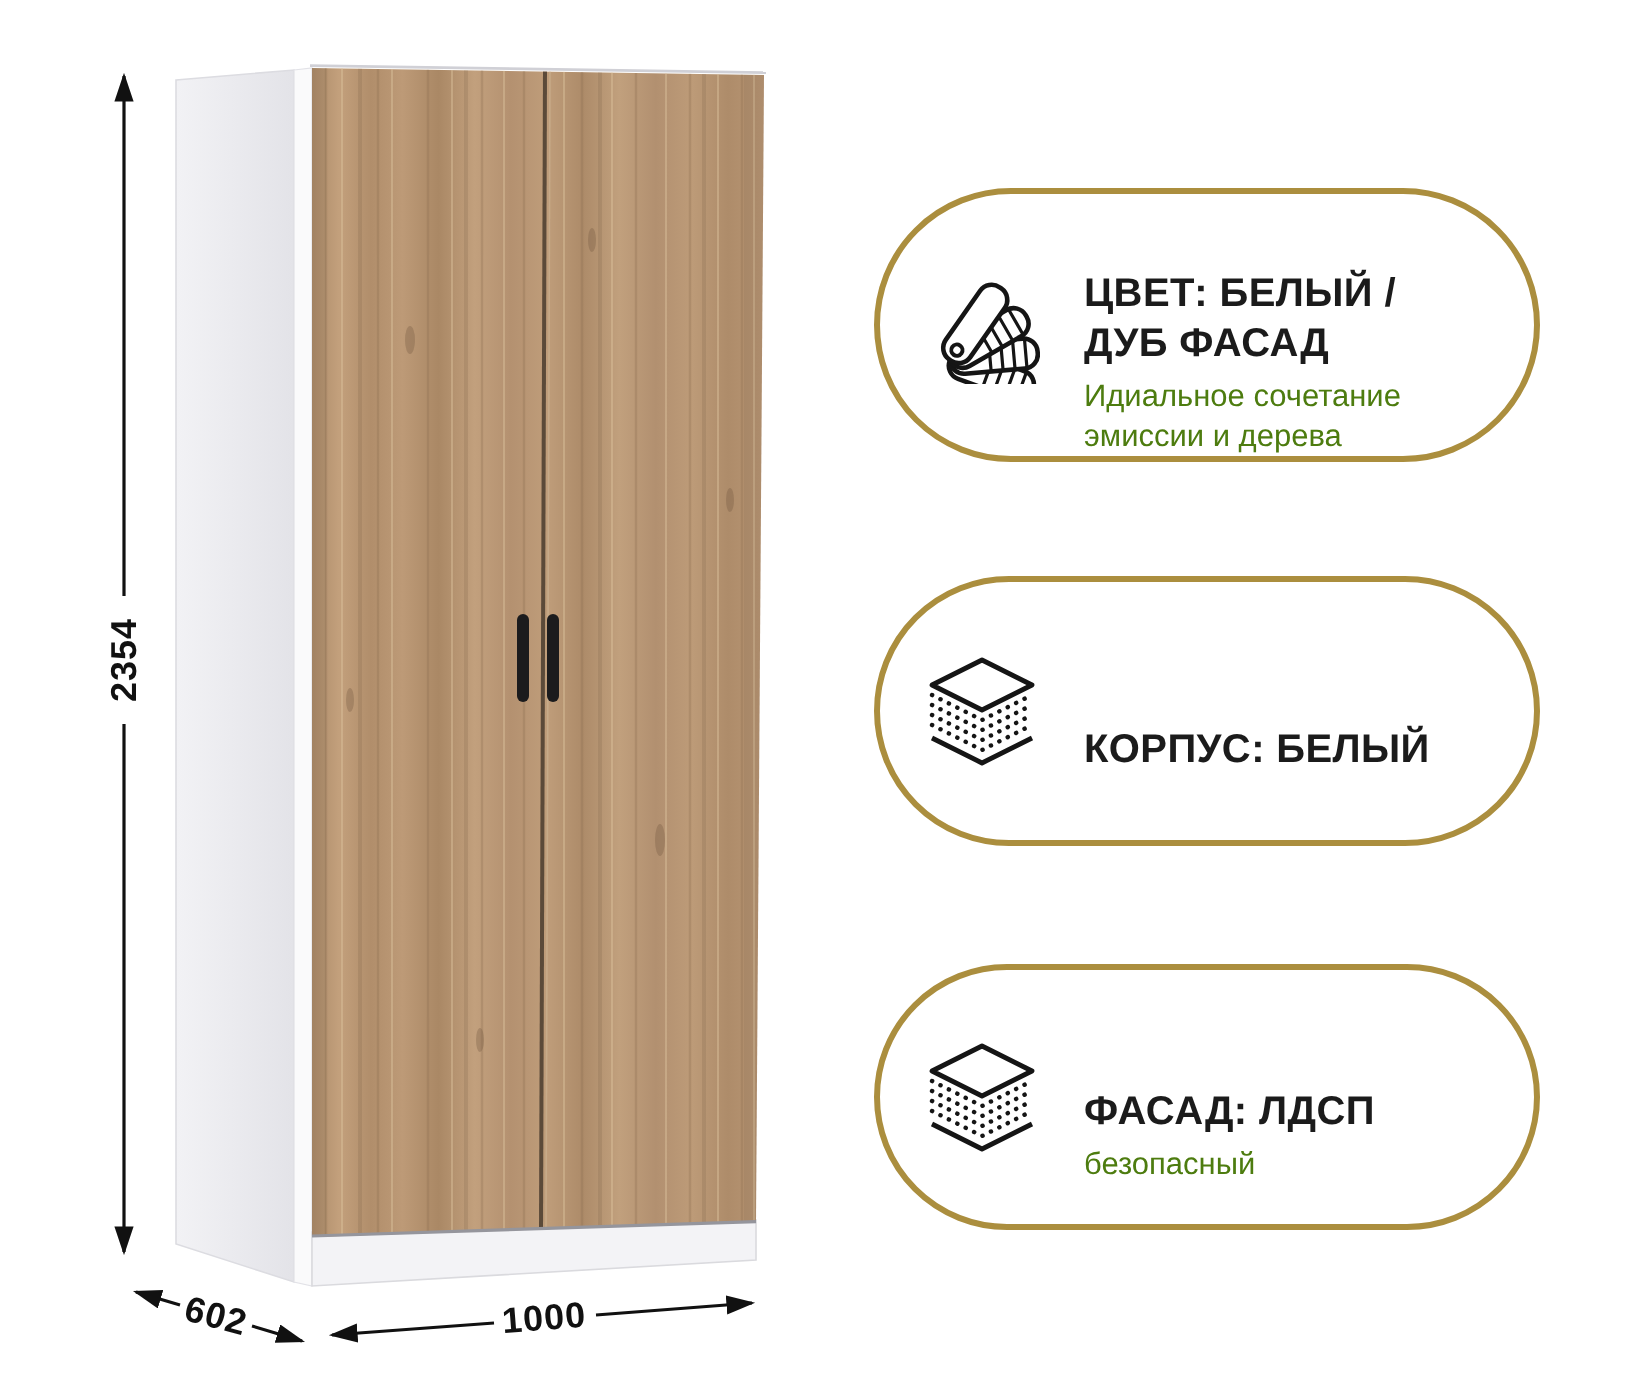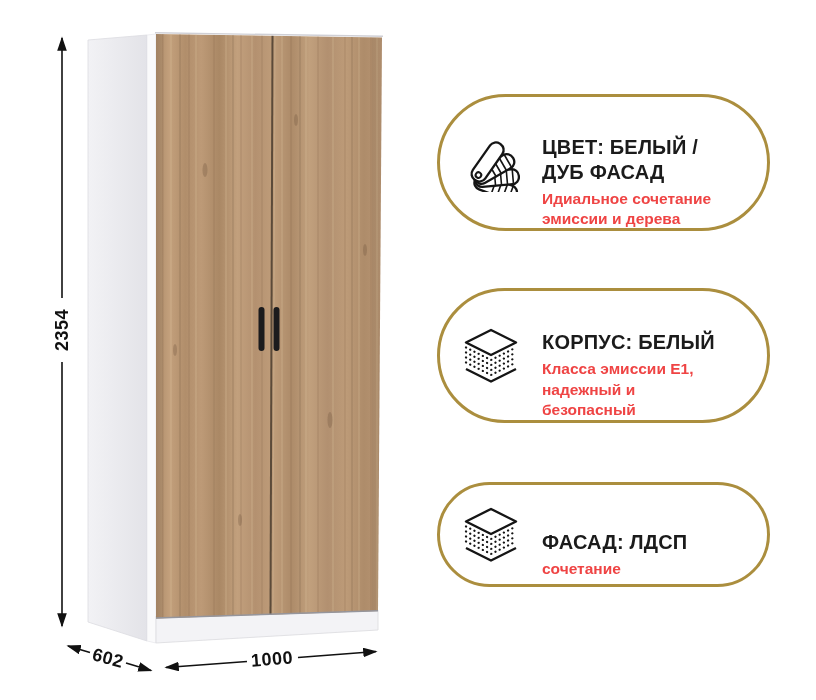--- a/index.html
+++ b/index.html
@@ -9,21 +9,21 @@
   }
   .render-svg{position:absolute;left:0;top:0;}
   .feature{
     position:absolute;left:437px;width:333px;box-sizing:border-box;
     border:3.5px solid #ab8e3e;border-radius:70px;background:#ffffff;
     display:flex;align-items:center;gap:22px;padding:0 26px 0 22px;
   }
   .feature .icon{flex:0 0 auto;display:flex;align-items:center;justify-content:center;}
   .f-text{flex:1 1 auto;margin-top:40px;}
   .f-title{font-size:20px;font-weight:700;line-height:1.24;letter-spacing:.2px;color:#1b1b1b;}
-  .f-sub{font-size:15.5px;font-weight:700;line-height:1.33;margin-top:4px;color:#ef4444;}
+  .f-sub{font-size:15.5px;font-weight:400;line-height:1.33;margin-top:4px;color:#4d7c0f;}
   .dim-text{font-weight:600;font-size:18px;letter-spacing:.5px;fill:#111;}
 </style>
 </head>
 <body>
 
 <div class="stage">
 
   <svg class="render-svg" width="430" height="700" viewBox="0 0 430 700">
     <defs>
       <linearGradient id="sideGrad" gradientUnits="userSpaceOnUse" x1="88" y1="0" x2="147" y2="0">
@@ -196,44 +196,39 @@
           <path d="M4,30.5 L29,43 L54,30.5"></path>
           <path d="M4,35.5 L29,48 L54,35.5"></path>
         </g>
         <path d="M4,42 L29,54.5 L54,42" stroke-width="2.4"></path>
       </svg>
     </span>
     <div class="f-text">
       <div class="f-title">
         <div>КОРПУС: БЕЛЫЙ</div>
       </div>
-      <div class="f-sub">
-        <div>Класса эмиссии Е1,</div>
-        <div>надежный и</div>
-        <div>безопасный</div>
-      </div>
     </div>
   </div>
 
-  <div class="feature" style="top:482px;height:105px;">
+  <div class="feature" style="top:482px;height:133px;">
     <span class="icon">
       <svg width="58" height="58" viewBox="0 0 58 58" fill="none" stroke="#151515" stroke-linejoin="round">
         <path d="M29,3 L54,15.5 L29,28 L4,15.5 Z" stroke-width="2.4" fill="#fff"></path>
         <g stroke-width="2.2" stroke-linecap="round" stroke-dasharray="0.1 4.6">
           <path d="M4,20.5 L29,33 L54,20.5"></path>
           <path d="M4,25.5 L29,38 L54,25.5"></path>
           <path d="M4,30.5 L29,43 L54,30.5"></path>
           <path d="M4,35.5 L29,48 L54,35.5"></path>
         </g>
         <path d="M4,42 L29,54.5 L54,42" stroke-width="2.4"></path>
       </svg>
     </span>
     <div class="f-text">
       <div class="f-title">
         <div>ФАСАД: ЛДСП</div>
       </div>
       <div class="f-sub">
-        <div>сочетание</div>
+        <div>безопасный</div>
       </div>
     </div>
   </div>
 
 </div>
 
 </body></html>

